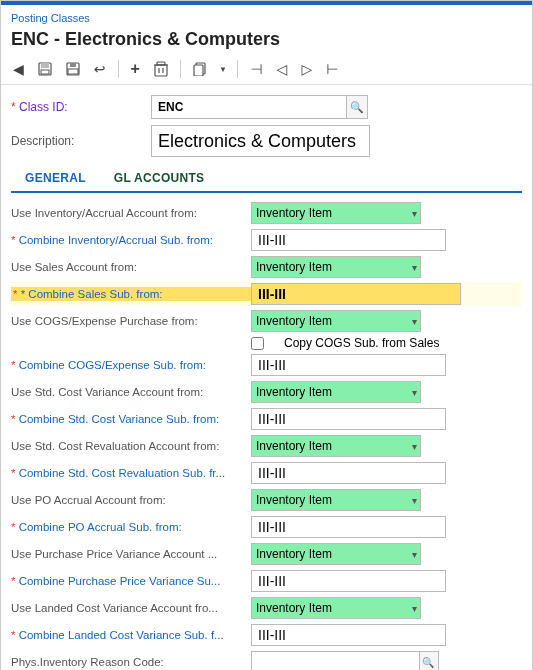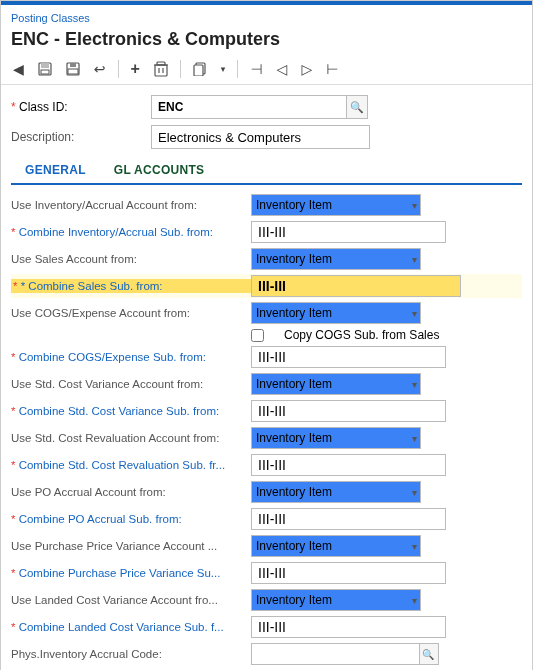--- a/index.html
+++ b/index.html
@@ -12,39 +12,39 @@
 
     .page-title { font-size: 18px; font-weight: bold; color: #222; padding: 2px 10px 4px 10px; }
 
     .toolbar { display: flex; align-items: center; padding: 4px 8px; border-bottom: 1px solid #ddd; gap: 6px; }
     .toolbar-btn { background: none; border: none; cursor: pointer; color: #444; font-size: 14px; padding: 2px 4px; display: flex; align-items: center; justify-content: center; }
     .toolbar-separator { width: 1px; height: 18px; background: #ccc; margin: 0 2px; }
 
     .form-area { padding: 10px 10px 0 10px; }
 
     .field-row { display: flex; align-items: center; margin-bottom: 6px; }
-    .field-label { color: #000000; min-width: 140px; white-space: nowrap; }
+    .field-label { color: #6d28d9; min-width: 140px; white-space: nowrap; }
     .field-label.required::before { content: '* '; color: #e53935; }
-    .field-input { height: 24px; border: 1px solid #bbb; padding: 0 6px; font-size: 13px; }
+    .field-input { height: 32px; border: 1px solid #bbb; padding: 0 6px; font-size: 18px; }
     .field-input-with-icon { display: flex; align-items: center; }
     .field-input-with-icon input { height: 24px; border: 1px solid #bbb; padding: 0 6px; font-size: 12px; width: 200px; border-right: none; font-weight: bold; }
     .search-icon-btn { height: 24px; width: 22px; border: 1px solid #bbb; background: #f5f5f5; cursor: pointer; display: flex; align-items: center; justify-content: center; font-size: 11px; }
 
     .tabs { display: flex; border-bottom: 2px solid #1565c0; margin: 8px 0 0 0; }
     .tab { padding: 6px 14px; cursor: pointer; font-size: 12px; color: #14532d; border: none; background: none; font-weight: bold; letter-spacing: 0.3px; }
     .tab.active { color: #1565c0; border-bottom: 2px solid #1565c0; margin-bottom: -2px; }
 
     .section { padding: 8px 0; }
 
     .form-row { display: flex; align-items: center; margin-bottom: 3px; padding: 1px 0; }
     .form-row-label { color: #1565c0; font-size: 11.5px; flex: 0 0 240px; white-space: nowrap; overflow: hidden; text-overflow: ellipsis; padding-right: 8px; }
     .form-row-label.required { color: #1565c0; }
     .form-row-label.required::before { content: '* '; color: #e53935; }
     .form-row-label.plain { color: #555; }
-    .dropdown-select { height: 22px; border: 1px solid #bbb; background: #3b82f6; font-size: 12px; padding: 0 4px; min-width: 170px; appearance: none; -webkit-appearance: none; cursor: pointer; padding-right: 18px; position: relative; }
+    .dropdown-select { height: 22px; border: 1px solid #bbb; background: #86efac; font-size: 12px; padding: 0 4px; min-width: 170px; appearance: none; -webkit-appearance: none; cursor: pointer; padding-right: 18px; position: relative; }
     .dropdown-wrapper { position: relative; display: inline-block; }
     .dropdown-wrapper::after { content: '▾'; position: absolute; right: 4px; top: 50%; transform: translateY(-50%); font-size: 10px; pointer-events: none; color: #555; }
 
     .text-input-field { height: 22px; border: 1px solid #bbb; background: #fff; font-size: 14px; padding: 0 6px; min-width: 170px; }
     .text-input-field.highlighted { background: #ffe066; border-color: #bbb; font-weight: bold; }
 
     .checkbox-row { display: flex; align-items: center; gap: 20px; margin-bottom: 3px; padding-left: 240px; }
     .checkbox-row input[type=checkbox] { margin: 0; }
 
     .search-input-row { display: flex; align-items: center; flex: 1; }
@@ -153,21 +153,21 @@
         </select>
       </div>
     </div>
 
     <div class="form-row" style="background:#fffde7;align-items:center;">
       <span class="form-row-label required" style="background:#ffe066;padding:1px 2px;">* Combine Sales Sub. from:</span>
       <input type="text" class="text-input-field highlighted" value="III-III" style="">
     </div>
 
     <div class="form-row">
-      <span class="form-row-label plain">Use COGS/Expense Account from:</span>
+      <span class="form-row-label plain">Use COGS/Expense Purchase from:</span>
       <div class="dropdown-wrapper">
         <select class="dropdown-select">
           <option>Inventory Item</option>
           <option>Inventory</option>
           <option>Subaccount</option>
         </select>
       </div>
     </div>
 
     <div class="checkbox-row">
@@ -254,21 +254,21 @@
         </select>
       </div>
     </div>
 
     <div class="form-row">
       <span class="form-row-label required">Combine Landed Cost Variance Sub. f...</span>
       <input type="text" class="text-input-field" value="III-III" style="">
     </div>
 
     <div class="form-row">
-      <span class="form-row-label plain">Phys.Inventory Accrual Code:</span>
+      <span class="form-row-label plain">Phys.Inventory Reason Code:</span>
       <div class="search-input-row">
         <input type="text" value="" style="min-width: 148px; height: 22px; border-top: 1px solid rgb(187, 187, 187); border-bottom: 1px solid rgb(187, 187, 187); border-left: 1px solid rgb(187, 187, 187); border-image: initial; padding: 0px 6px; font-size: 12px; border-right: none;">
         <button class="search-icon-small">🔍</button>
       </div>
     </div>
 
   </div>
 </div>
 
 </body></html>

